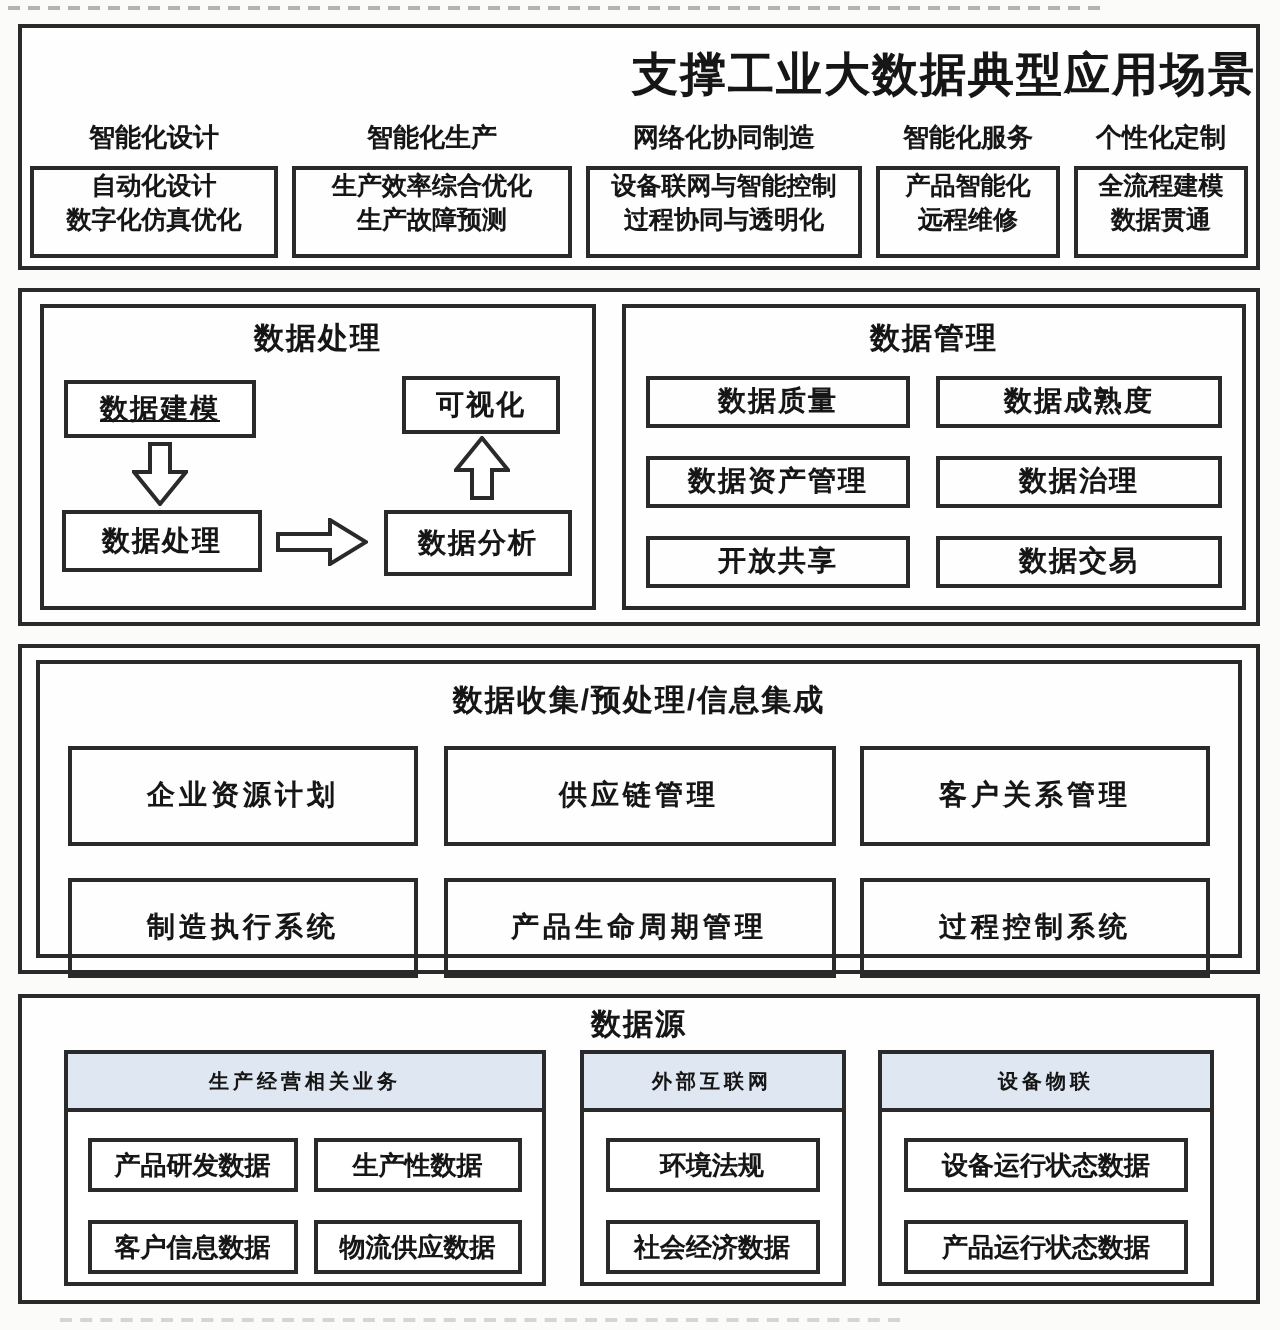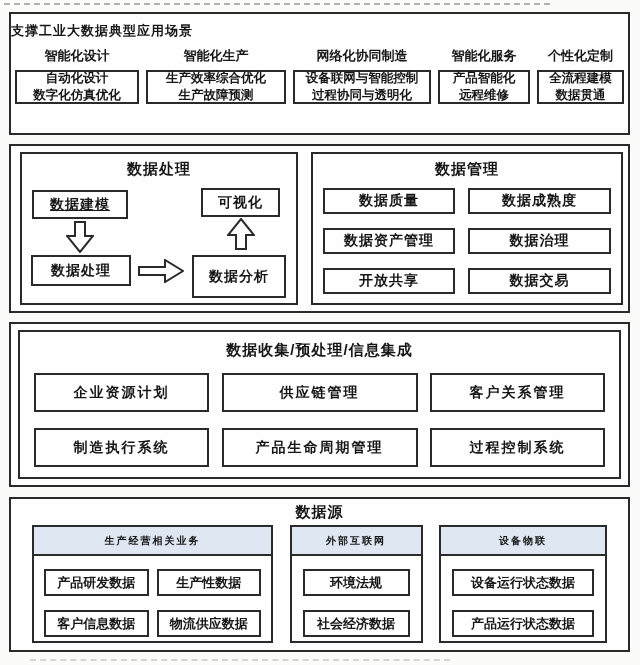--- a/index.html
+++ b/index.html
@@ -19,48 +19,48 @@
     position:absolute; left:30px; top:659px; width:420px; height:0;
     border-top:2px dashed #bdbdbd; opacity:.6;
   }
 
   .sec { position:absolute; border:2px solid #2a2a2a; background:#fefefe; }
   .sec1 { left:9px;  top:12px;  width:621px; height:123px; }
   .sec2 { left:9px;  top:144px; width:621px; height:169px; }
   .sec3 { left:9px;  top:322px; width:621px; height:165px; }
   .sec4 { left:9px;  top:497px; width:621px; height:155px; }
 
-  .big-title  { text-align:left; font-size:13px; font-weight:bold; padding-top:8px; letter-spacing:1px; }
+  .big-title  { text-align:right; font-size:23px; font-weight:bold; padding-top:8px; letter-spacing:1px; }
   .mid-title  { text-align:center; font-size:15px; font-weight:bold; letter-spacing:1px; }
 
   
   .sec1-cols { display:flex; gap:7px; padding:6px 4px 0 4px; }
   .app-col { display:flex; flex-direction:column; }
   .w1{width:124px}.w2{width:140px}.w3{width:138px}.w4{width:92px}.w5{width:87px}
   .app-header { text-align:center; font-size:13px; font-weight:bold; height:24px; line-height:20px; }
   .app-box {
-    border:2px solid #2a2a2a; height:34px;
-    display:flex; flex-direction:column; justify-content:center; align-items:center;
+    border:2px solid #2a2a2a; height:46px;
+    display:flex; flex-direction:column; align-items:center;
     font-size:12.5px; font-weight:bold; line-height:17px; text-align:center;
   }
 
   
   .panel { position:absolute; border:2px solid #2a2a2a; }
   .panel-dp { left:9px;  top:6px; width:278px; height:153px; }
   .panel-dm { left:300px; top:6px; width:312px; height:153px; }
   .panel .mid-title { padding-top:6px; }
   .n-box {
     position:absolute; border:2px solid #2a2a2a; background:#fff;
     display:flex; align-items:center; justify-content:center;
     font-size:14px; font-weight:bold; letter-spacing:1px;
   }
   .nb-modeling   { left:10px;  top:36px;  width:96px;  height:29px;text-decoration:underline; }
   .nb-visual     { left:179px; top:34px;  width:79px;  height:29px; }
   .nb-processing { left:9px;   top:101px; width:100px; height:31px; }
-  .nb-analysis   { left:170px; top:101px; width:94px;  height:43px; }
+  .nb-analysis   { left:170px; top:101px; width:94px;  height:33px; }
   .arrow { position:absolute; line-height:0; }
   .ar-down  { left:44px;  top:67px; }
   .ar-up    { left:205px; top:64px; }
   .ar-right { left:116px; top:105px; }
 
   .dm-grid {
     display:grid; grid-template-columns:132px 143px;
     justify-content:center; column-gap:13px; row-gap:14px; margin-top:9px;
   }
   .dm-box {
@@ -70,21 +70,21 @@
   }
 
   
   .sec3-inner { position:absolute; left:7px; top:6px; right:7px; bottom:6px; border:2px solid #2a2a2a; }
   .sec3-inner .mid-title { padding-top:9px; }
   .col-grid {
     display:grid; grid-template-columns:175px 196px 175px;
     justify-content:space-between; padding:0 14px; row-gap:16px; margin-top:13px;
   }
   .col-box {
-    border:2px solid #2a2a2a; height:39px;
+    border:2px solid #2a2a2a; height:50px;
     display:flex; align-items:center; justify-content:center;
     font-size:14px; font-weight:bold; letter-spacing:2px;
   }
 
   
   .sec4 .mid-title { padding-top:4px; }
   .src-groups { display:flex; justify-content:space-between; padding:0 21px; margin-top:3px; }
   .group { border:2px solid #2a2a2a; height:118px; background:#fff; }
   .g1{width:241px}.g2{width:168px}.g3{width:133px}
   .group-header {

